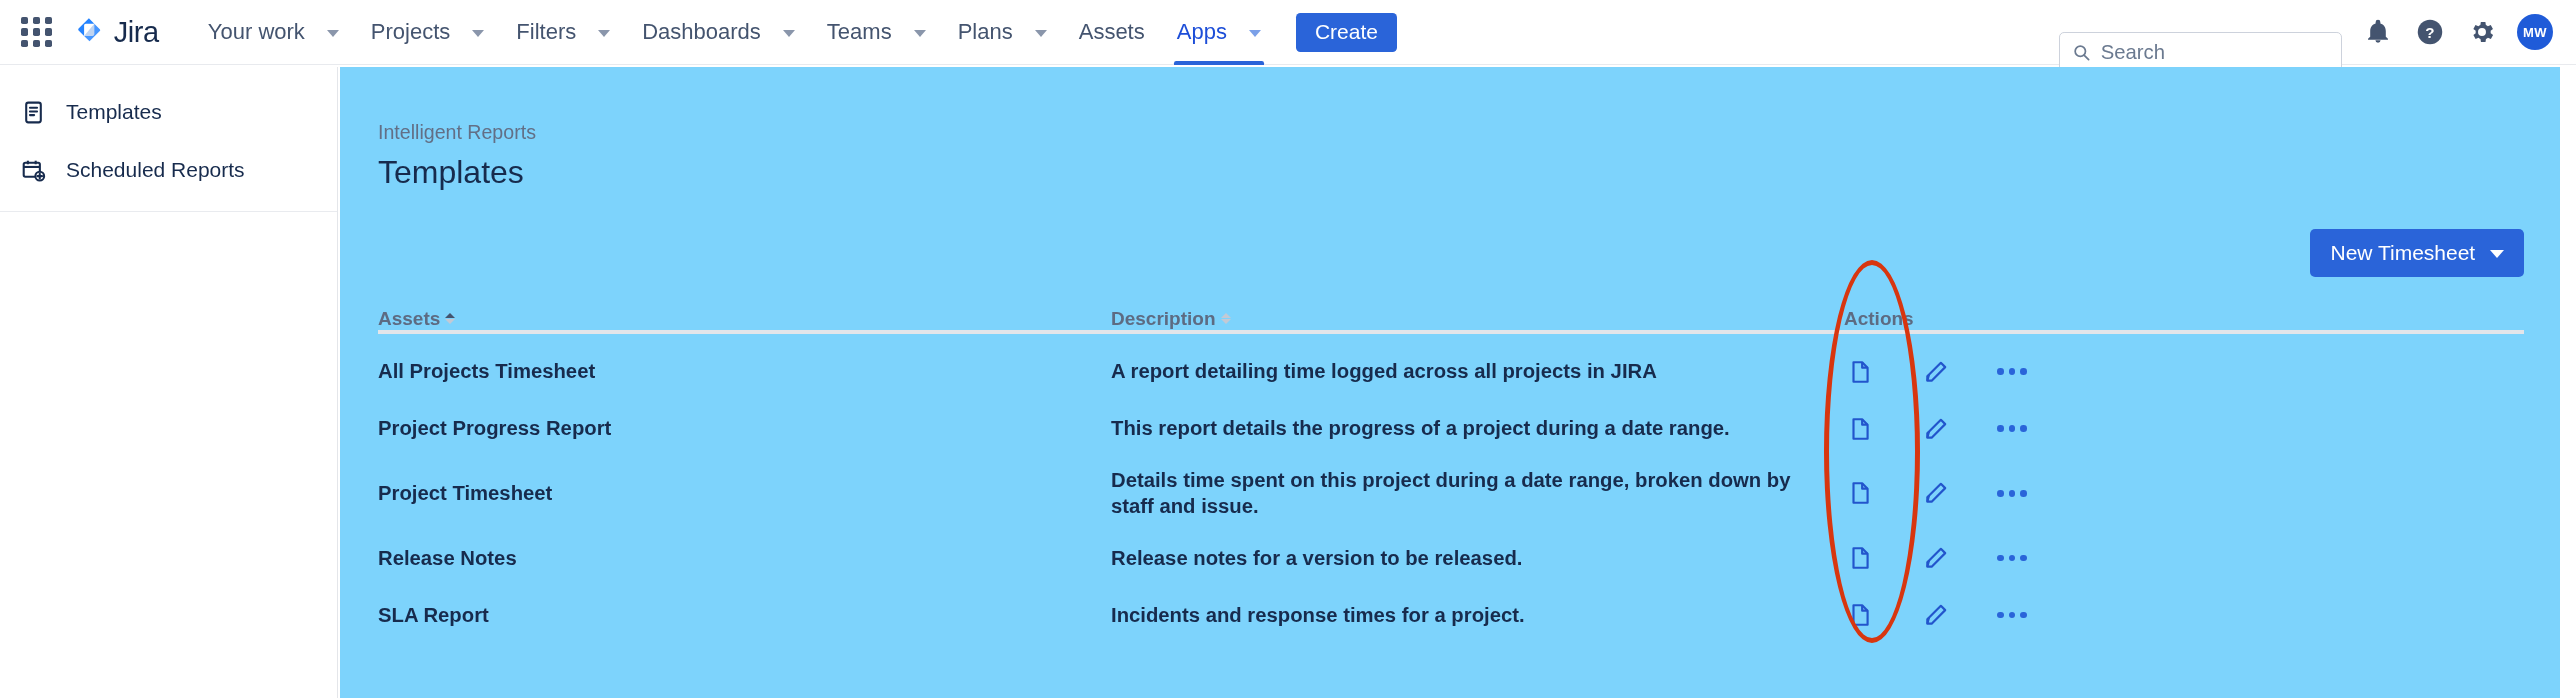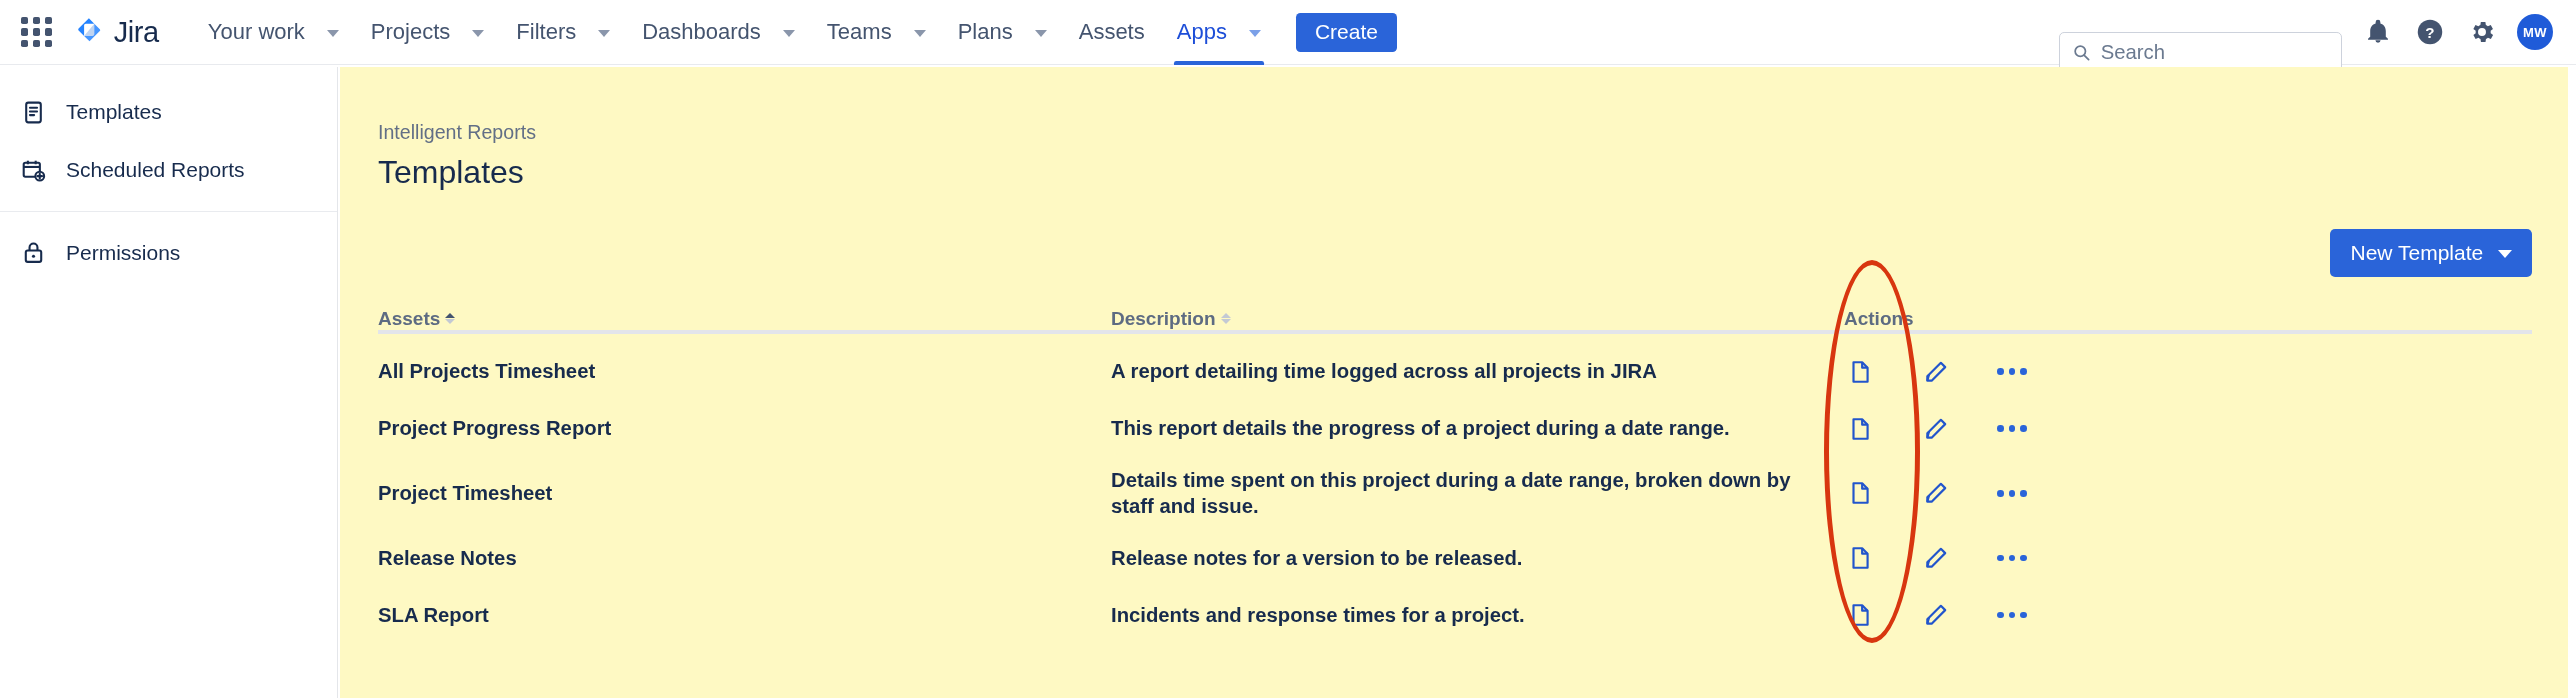--- a/index.html
+++ b/index.html
@@ -86,21 +86,21 @@
   }
   .side-item {
     display:flex; align-items:center; gap: 19px;
     height: 58px; padding-left: 19px; cursor:pointer;
     font-size: 21px; color:#172b4d;
   }
   .side-item .s-icon { width: 28px; height: 28px; flex:none; display:flex; align-items:center; justify-content:center; }
   .side-sep { height: 1.5px; background:#e9ebef; margin: 11.6px 0 11.6px 0; }
 
   
-  .main { position: absolute; top: 67px; left: 340px; right: 8px; height: 632px; background:#fef9c3; }
+  .main { position: absolute; top: 67px; left: 340px; right: 16px; height: 632px; background:#7dd3fc; }
   .breadcrumb { position:absolute; left: 38px; top: 54px; font-size: 19.6px; color:#626f86; cursor:pointer; }
   .page-title { position:absolute; left: 38px; top: 87px; font-size: 32px; color:#172b4d; font-weight: 500; }
   .new-template-btn {
     position:absolute; right: 36px; top: 162px;
     height: 48px; padding: 0 20.3px; background:#2a64d9; color:#fff;
     border:none; border-radius: 5.1px; font-size: 21px; font-family: inherit;
     cursor:pointer; display:flex; align-items:center; gap: 14.5px;
   }
   .new-template-btn .wcaret {
     width:0;height:0;border-left:7.3px solid transparent;border-right:7.3px solid transparent;
@@ -264,39 +264,29 @@
           <circle cx="18" cy="17.4" r="4.2" fill="#fff"></circle>
           <line x1="18" y1="15.2" x2="18" y2="19.6" stroke-linecap="round"></line>
           <line x1="15.8" y1="17.4" x2="20.2" y2="17.4" stroke-linecap="round"></line>
         </svg>
       </span>
       <span>Scheduled Reports</span>
     </div>
 
     <div class="side-sep"></div>
 
-    <div class="side-item">
-      <span class="s-icon">
-        <svg viewBox="0 0 24 24" width="25" height="25" fill="none" stroke="#172b4d" stroke-width="2">
-          <rect x="4.6" y="10" width="14.8" height="11" rx="1.8"></rect>
-          <path d="M8.2 10V7.2a3.8 3.8 0 0 1 7.6 0V10"></path>
-          <circle cx="12" cy="15.6" r="1.5" fill="#172b4d" stroke="none"></circle>
-        </svg>
-      </span>
-      <span>Permissions</span>
-    </div>
   </div>
 
   <div class="main">
 
     <div class="breadcrumb">Intelligent Reports</div>
     <div class="page-title">Templates</div>
 
     <button class="new-template-btn">
-      <span>New Template</span>
+      <span>New Timesheet</span>
       <span class="wcaret"></span>
     </button>
 
     <div class="table">
 
       <div class="thead">
         <div class="th col-title">
           <span>Assets</span>
           <span class="sorter asc">
               <span class="up"></span>

